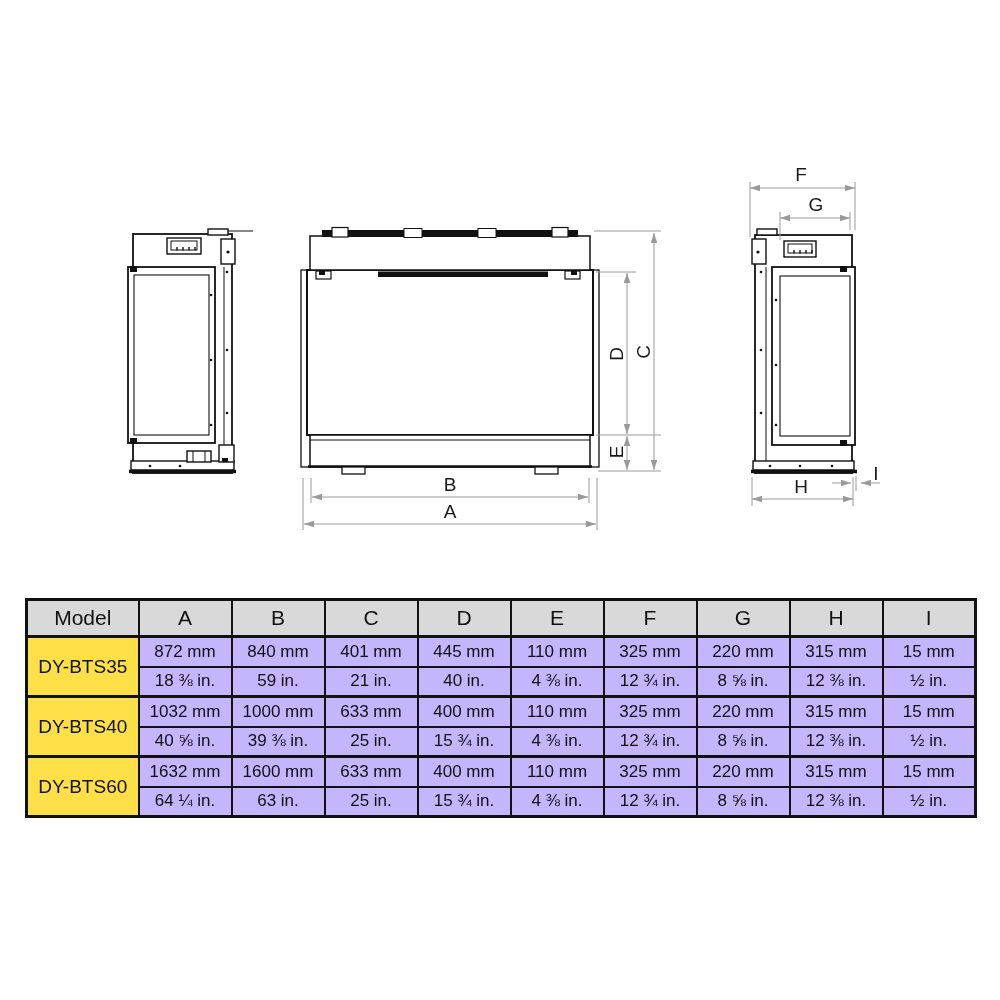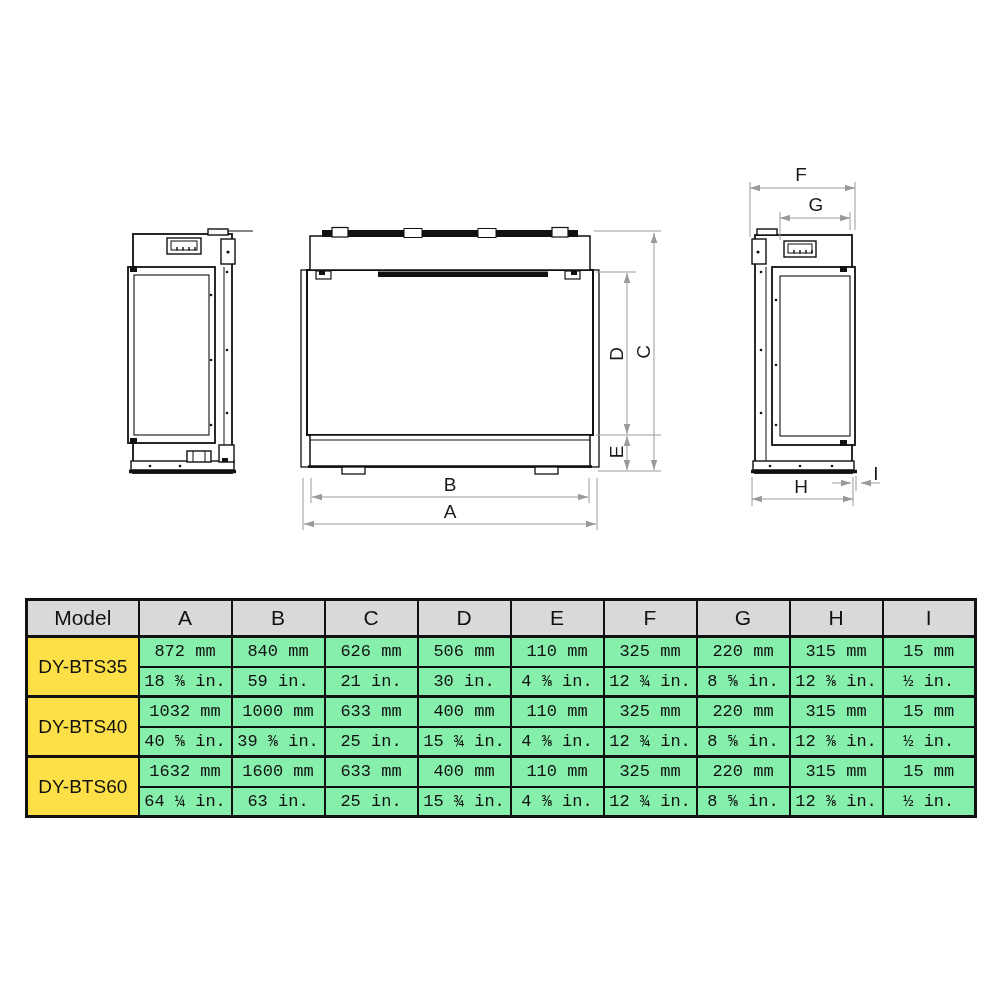--- a/index.html
+++ b/index.html
@@ -9,21 +9,21 @@
   .diagram{position:absolute;left:0;top:0;}
 
   .spec-table{position:absolute;left:25px;top:598px;width:950px;border-collapse:collapse;
               table-layout:fixed;border:3px solid #111;}
   .spec-table th,.spec-table td{border:2px solid #111;text-align:center;vertical-align:middle;
               padding:0;white-space:nowrap;overflow:hidden;}
   .spec-table thead tr{height:37px;padding-left:43px;}
   .spec-table tbody tr{height:30px;}
   .spec-table th{background:#d9d9d9;font-size:21px;font-weight:400;}
   .spec-table td.model{background:#fde047;font-size:19px;}
-  .spec-table td.val{background:#86efac;font-size:17px;font-family:Liberation Mono, monospace;}
+  .spec-table td.val{background:#c4b5fd;font-size:17px;}
   .spec-table tr.group-start td{border-top:3px solid #111;}
   col.c-model{width:112px;} col.c-dim{width:93px;}
 </style>
 </head>
 <body>
 
 <div class="canvas">
 
   <svg class="diagram" width="1000" height="580" viewBox="0 0 1000 580">
     <defs>
@@ -204,33 +204,33 @@
         <th>H</th>
         <th>I</th>
       </tr>
     </thead>
     <tbody>
 
       <tr class="group-start">
         <td class="model" rowspan="2">DY-BTS35</td>
         <td class="val">872 mm</td>
         <td class="val">840 mm</td>
-        <td class="val">626 mm</td>
-        <td class="val">506 mm</td>
+        <td class="val">401 mm</td>
+        <td class="val">445 mm</td>
         <td class="val">110 mm</td>
         <td class="val">325 mm</td>
         <td class="val">220 mm</td>
         <td class="val">315 mm</td>
         <td class="val">15 mm</td>
       </tr>
       <tr>
         <td class="val">18 ⅜ in.</td>
         <td class="val">59 in.</td>
         <td class="val">21 in.</td>
-        <td class="val">30 in.</td>
+        <td class="val">40 in.</td>
         <td class="val">4 ⅜ in.</td>
         <td class="val">12 ¾ in.</td>
         <td class="val">8 ⅝ in.</td>
         <td class="val">12 ⅜ in.</td>
         <td class="val">½ in.</td>
       </tr>
 
       <tr class="group-start">
         <td class="model" rowspan="2">DY-BTS40</td>
         <td class="val">1032 mm</td>

